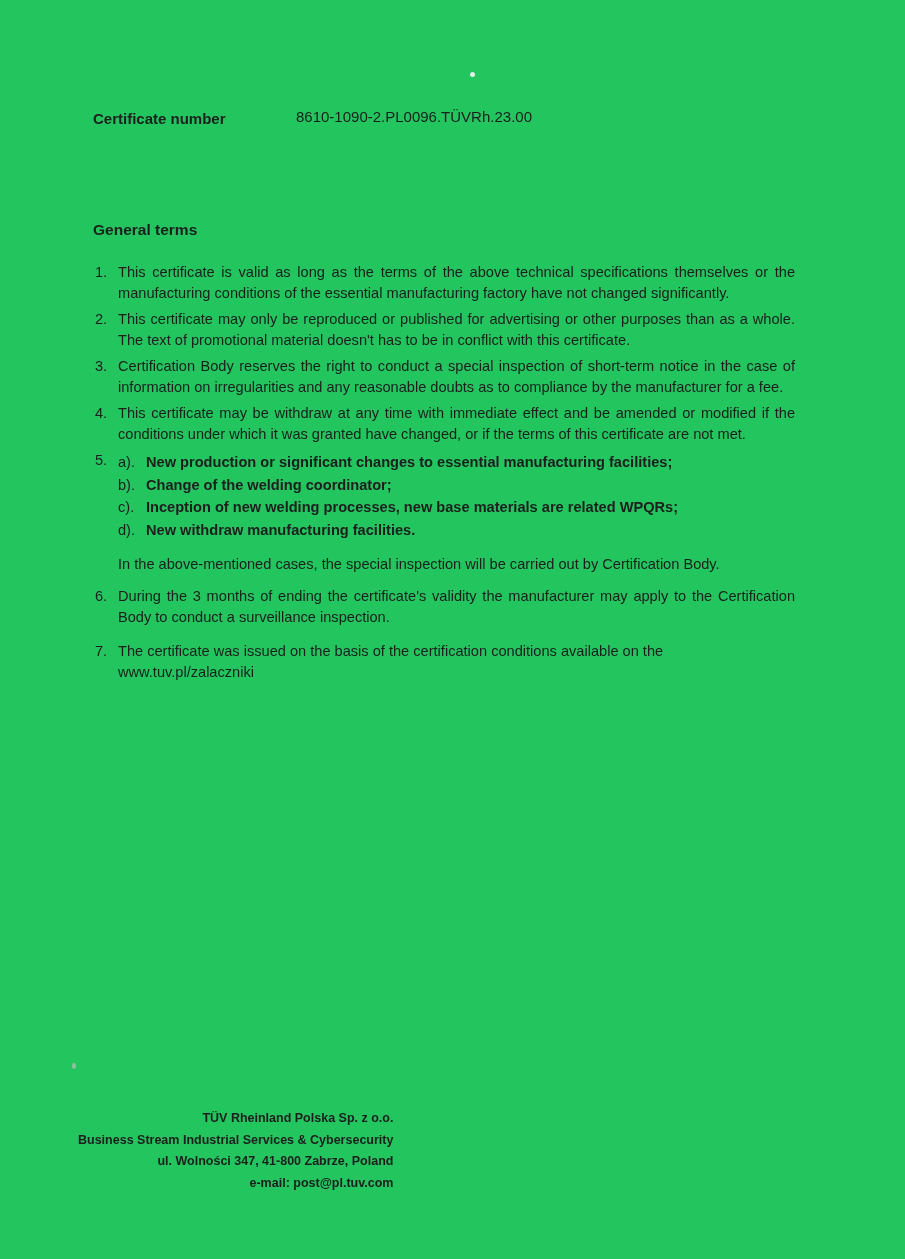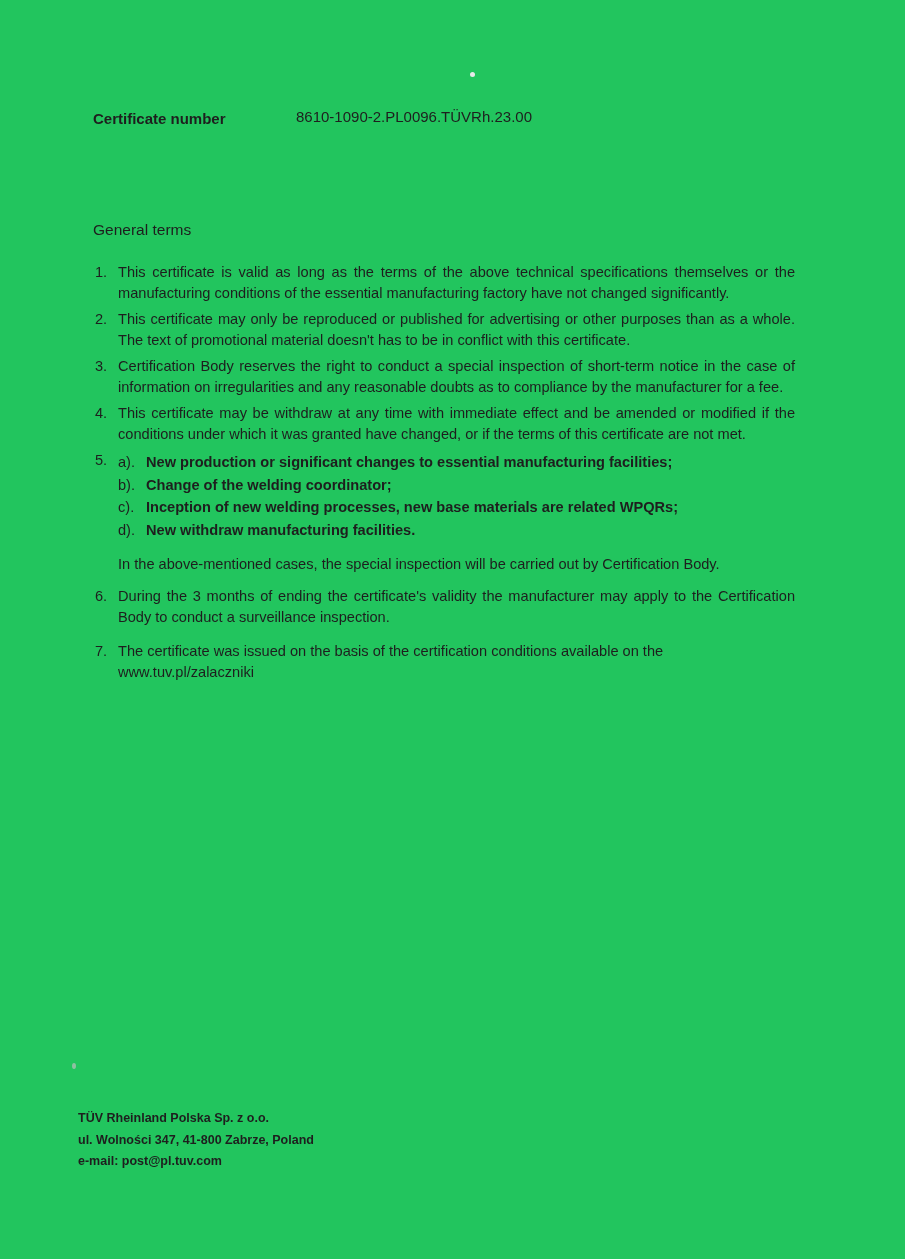--- a/index.html
+++ b/index.html
@@ -51,21 +51,21 @@
     font-size: 15px;
     font-weight: normal;
   }
   
   .section-title {
     position: absolute;
     left: 93px;
     top: 221px;
     margin: 0;
     font-size: 15.5px;
-    font-weight: normal;
+    font-weight: bold;
   }
   
   .terms {
     position: absolute;
     left: 95px;
     top: 262px;
     width: 700px;
     margin: 0;
     padding: 0;
     list-style: none;
@@ -122,20 +122,21 @@
   
   .footer {
     position: absolute;
     left: 78px;
     top: 1108px;
   }
   .footer-line {
     font-size: 12.5px;
     font-weight: bold;
     line-height: 21.5px;
+    text-align: right;
   }
 </style>
 </head>
 <body>
 
 <div class="page">
 
   <div class="speck speck-top"></div>
 
   <span class="cert-label">Certificate number</span>
@@ -211,17 +212,18 @@
         <div class="term-text left">The certificate was issued on the basis of the certification conditions available on the www.tuv.pl/zalaczniki</div>
       </div>
     </li>
 
   </ol>
 
   <div class="speck speck-left"></div>
 
   <footer class="footer">
     <div class="footer-line">TÜV Rheinland Polska Sp. z o.o.</div>
+    <div class="footer-line">Business Stream Industrial Services &amp; Cybersecurity</div>
     <div class="footer-line">ul. Wolności 347, 41-800 Zabrze, Poland</div>
     <div class="footer-line">e-mail: post@pl.tuv.com</div>
   </footer>
 
 </div>
 
 </body></html>

